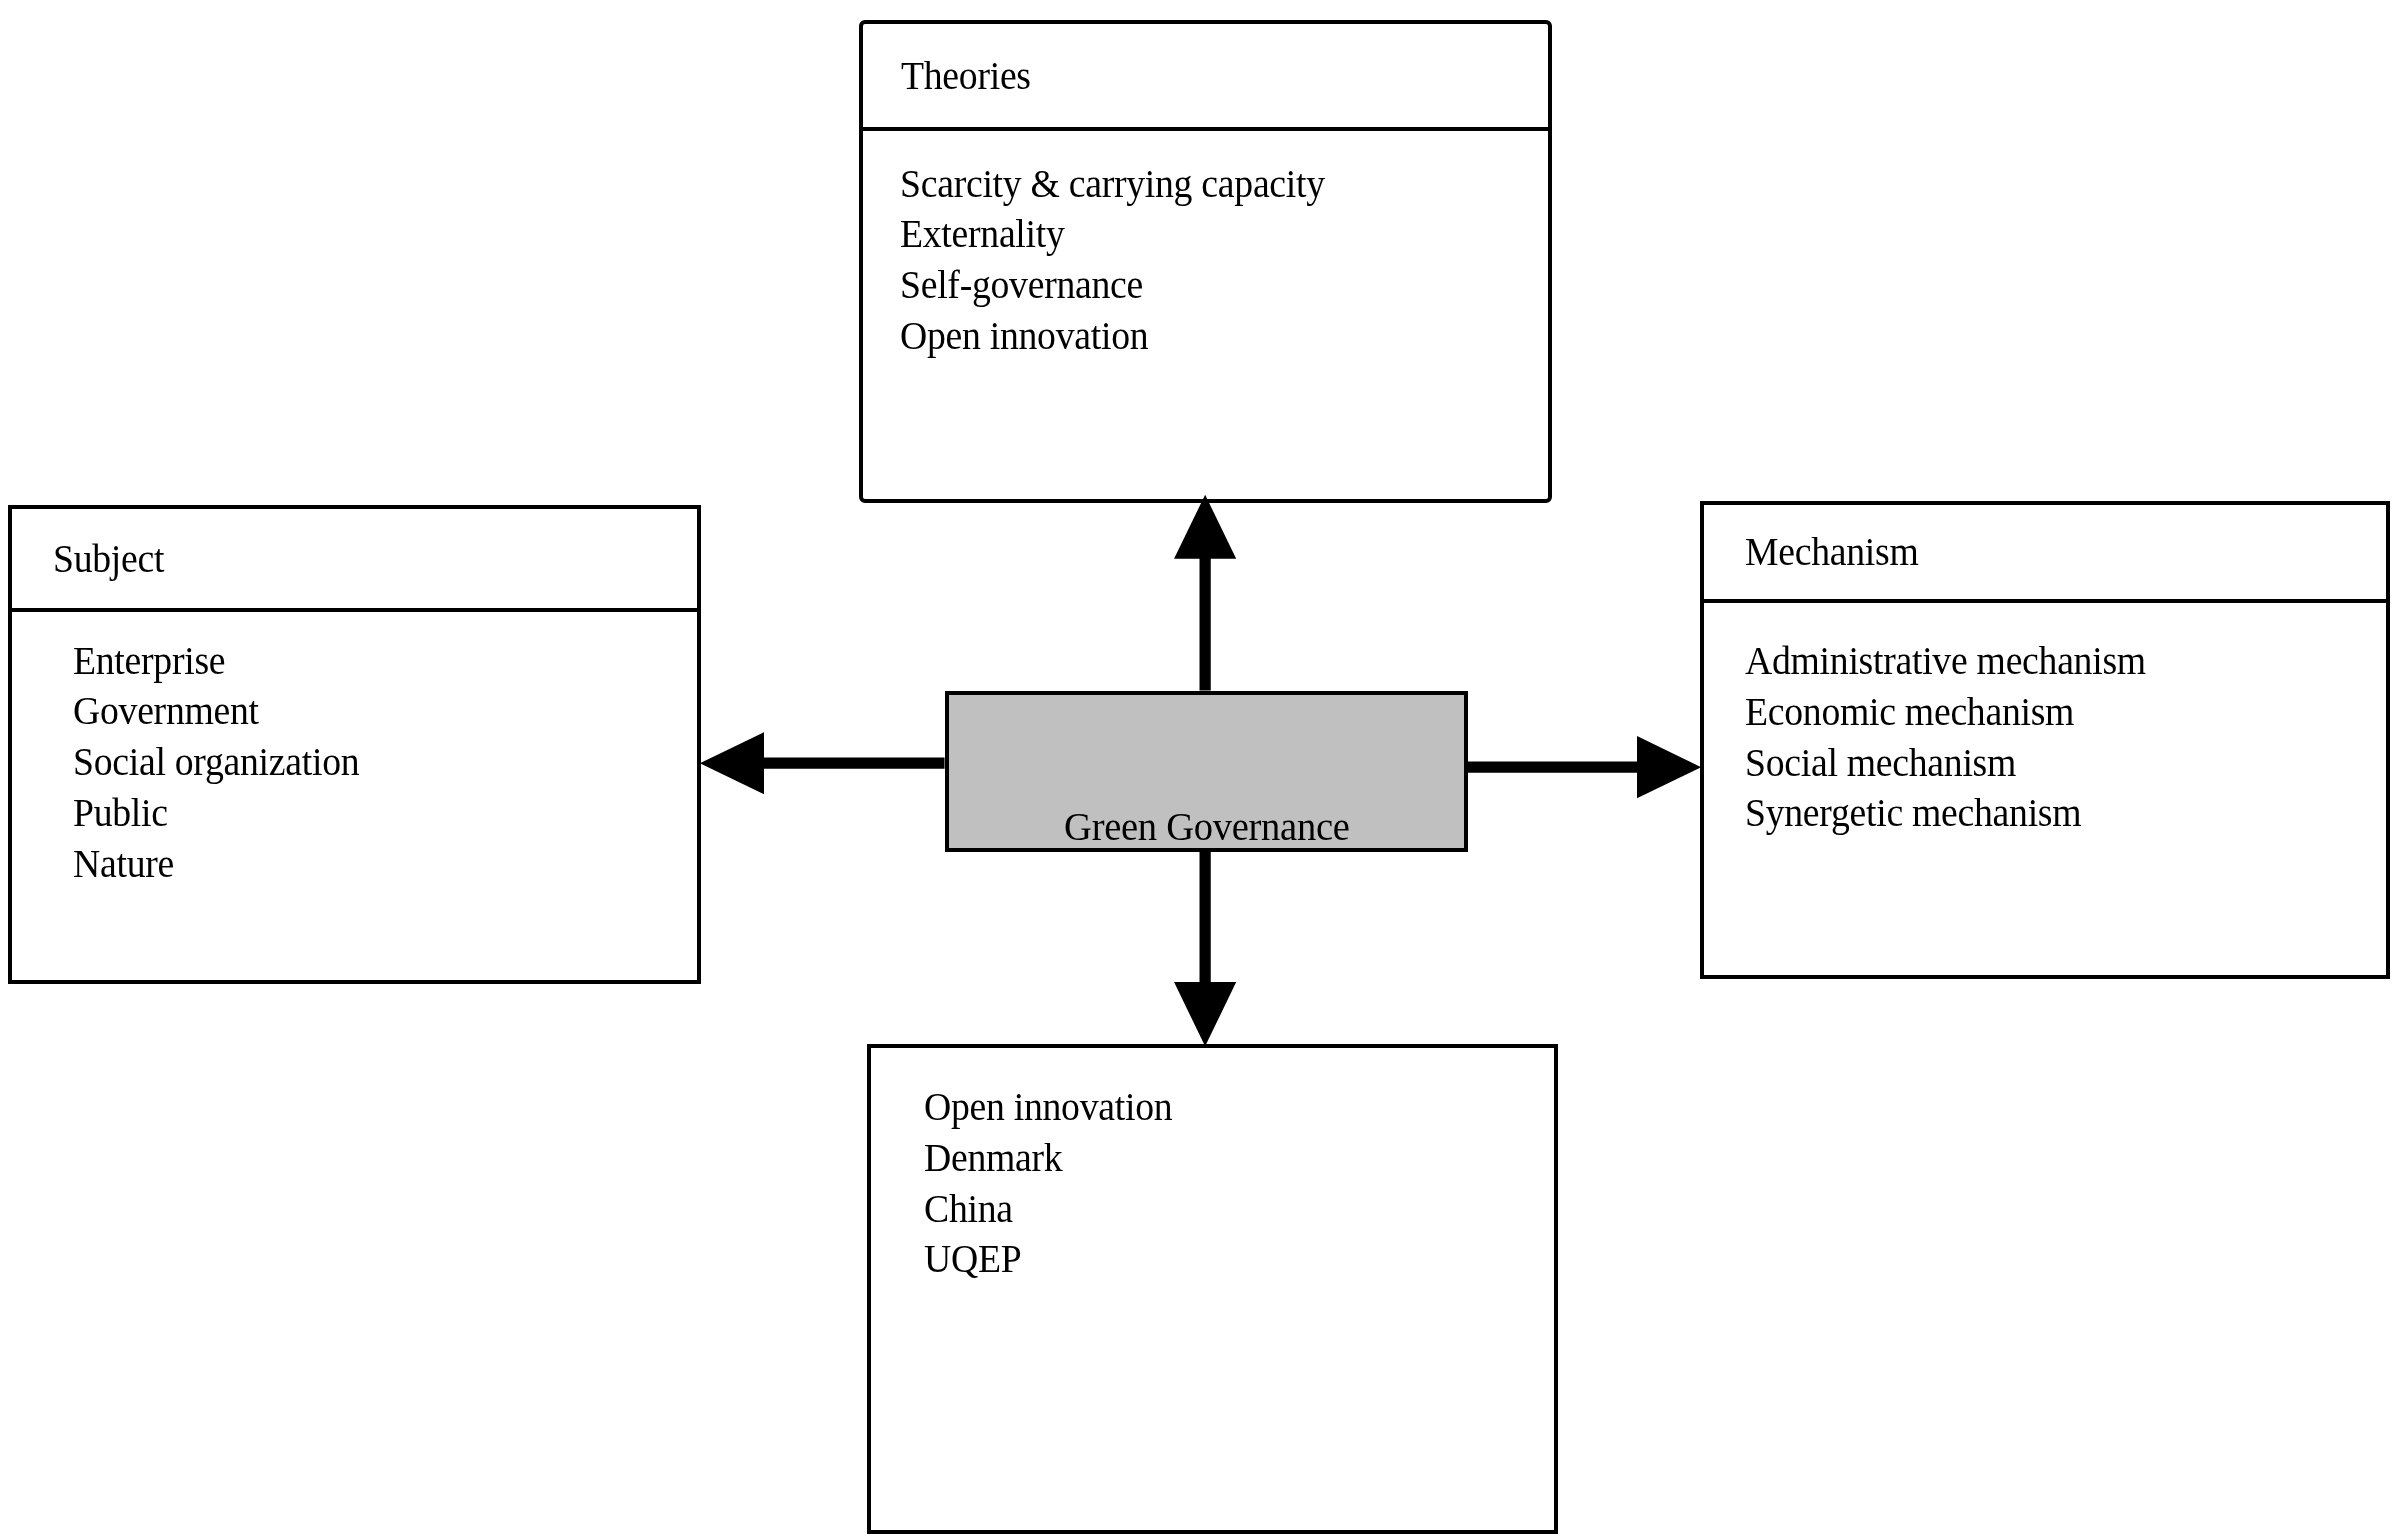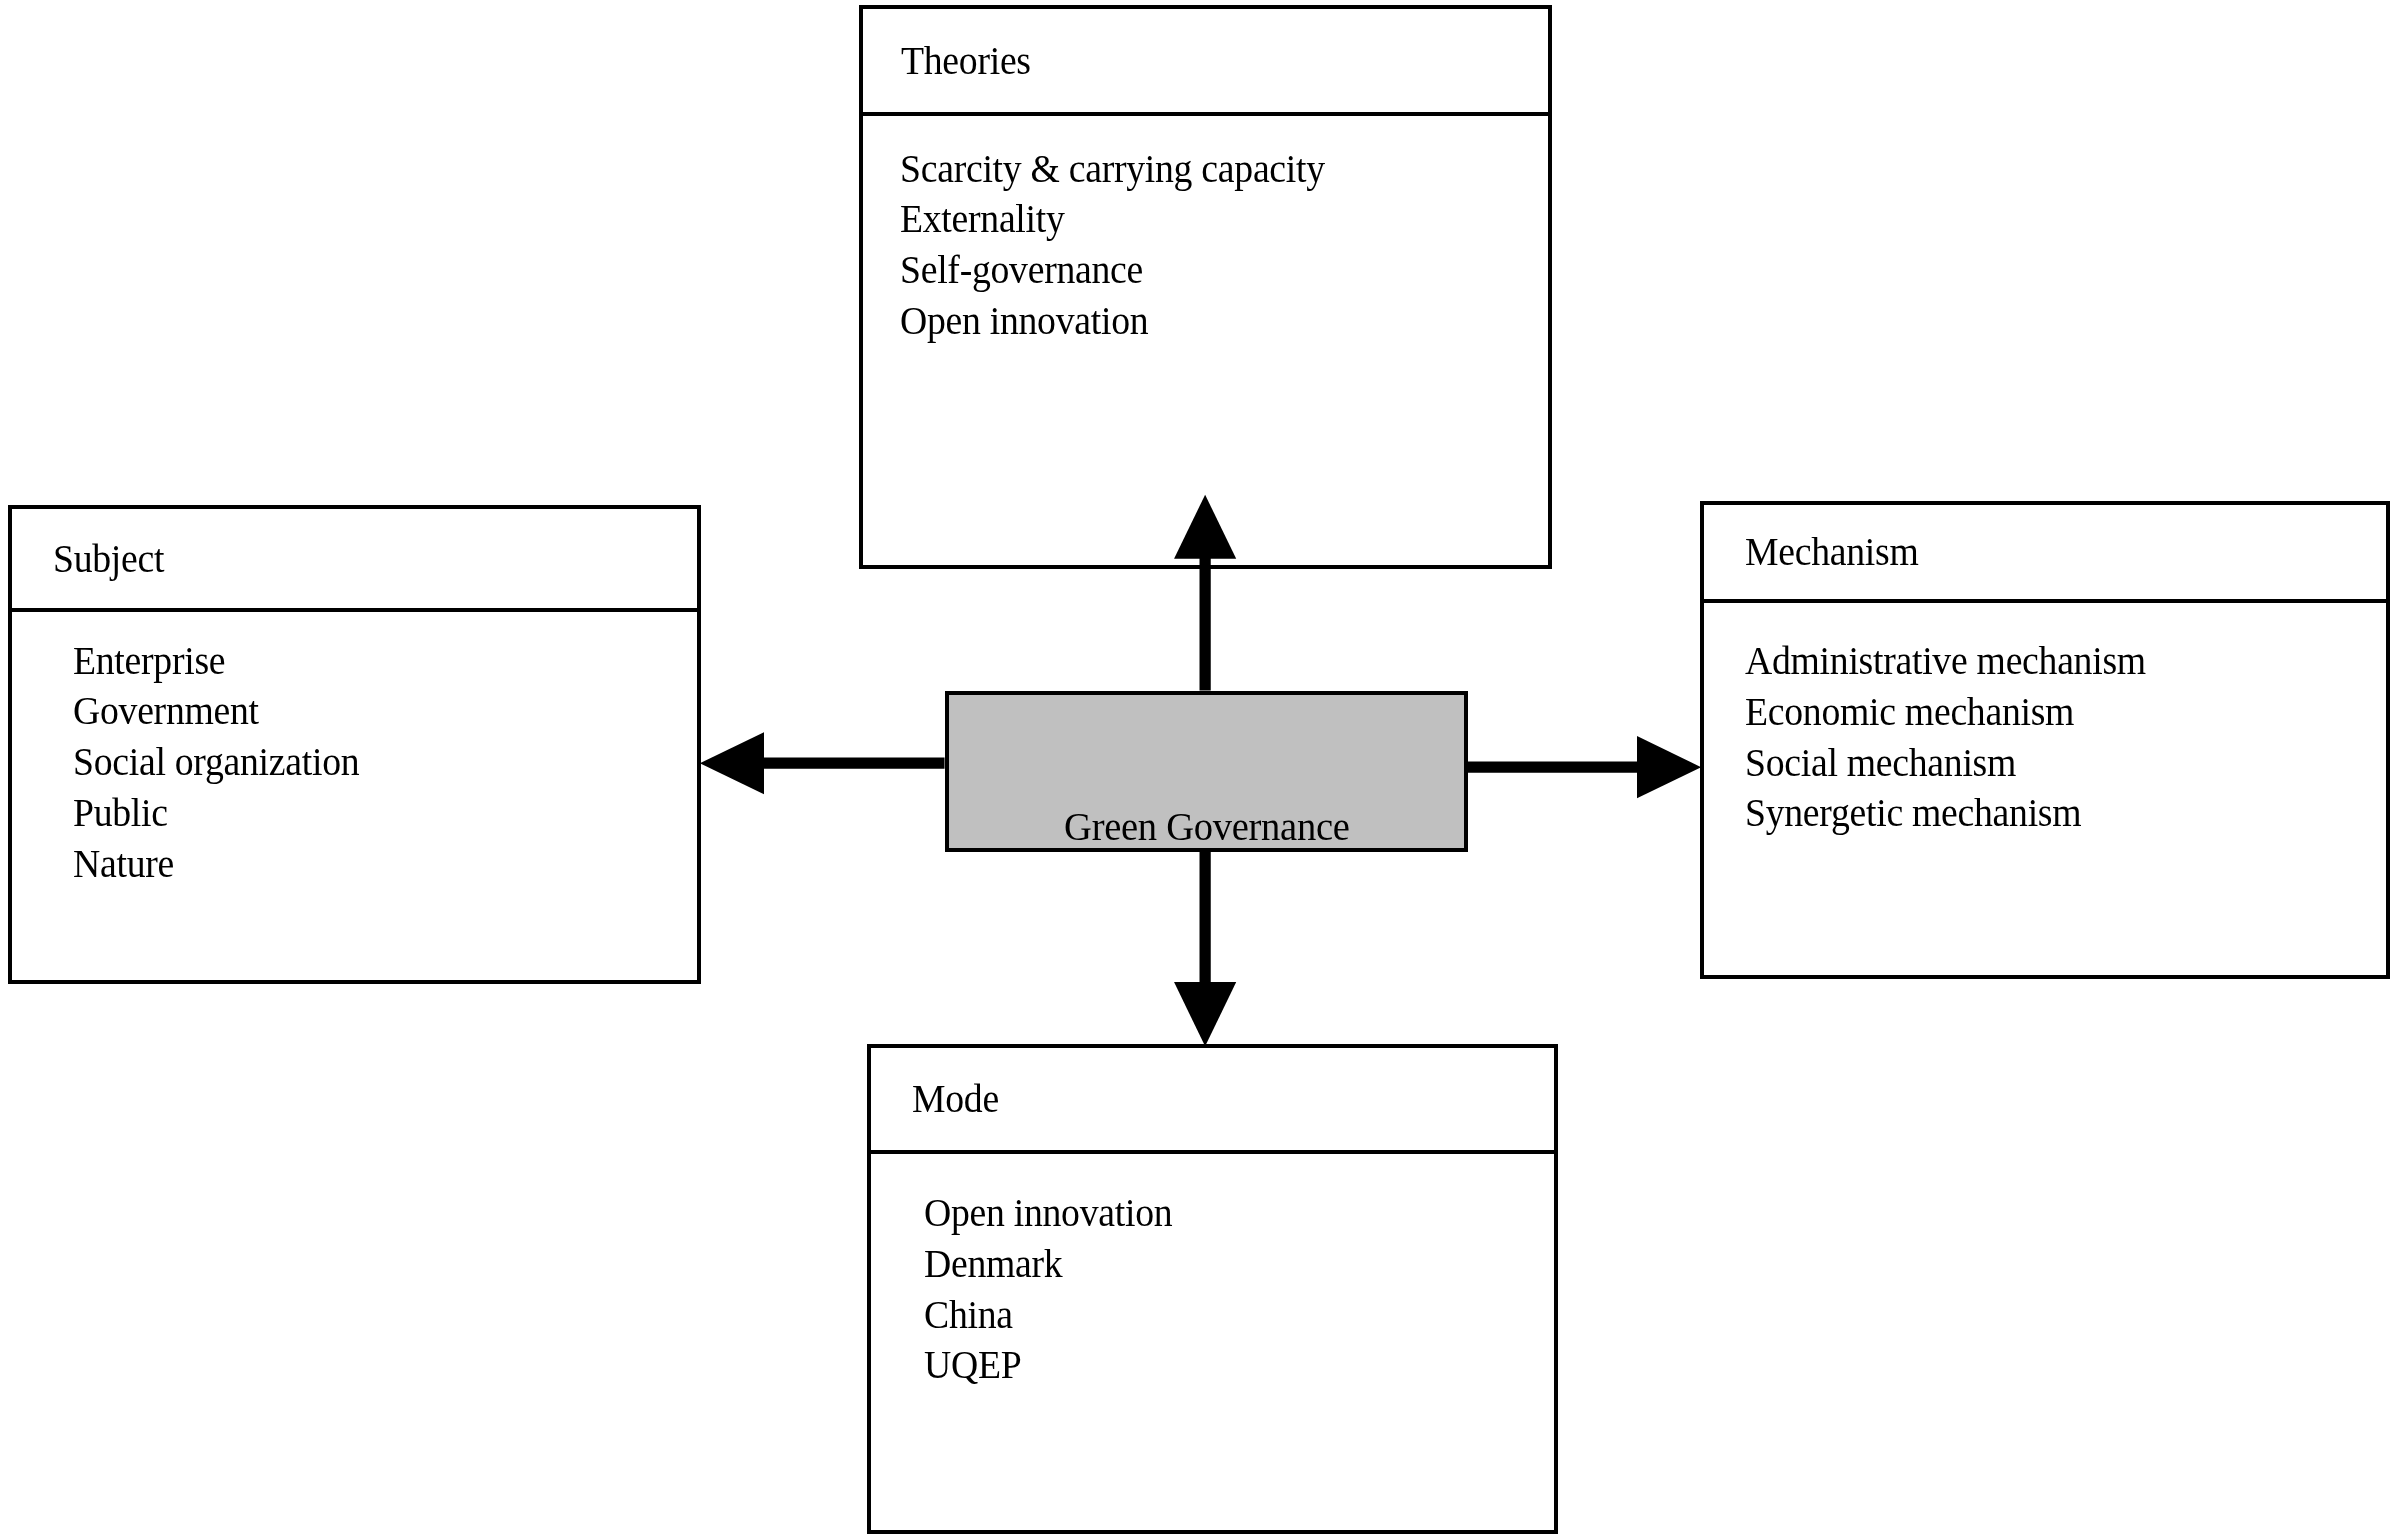--- a/index.html
+++ b/index.html
@@ -55,21 +55,21 @@
     line-height: 1.24;
     color: #000000;
     letter-spacing: -0.3px;
     transform: scaleX(0.92);
     transform-origin: left center;
     white-space: nowrap;
   }
 
   
   #node-theories {
-    left: 859px;  top: 5px;   width: 693px; height: 564px;
+    left: 859px;  top: 20px;   width: 693px; height: 483px; border-radius: 6px;
   }
   #node-theories .node-header { height: 107px; }
   #node-theories .node-body   { padding-left: 37px; padding-top: 26.5px; }
 
   #node-subject {
     left: 8px;    top: 505px;  width: 693px; height: 479px;
   }
   #node-subject .node-header { height: 103px; padding-left: 41px; }
   #node-subject .node-body   { padding-left: 41px; padding-top: 22.5px; margin-left: 20px; }
 
@@ -169,23 +169,20 @@
     </div>
     <div class="node-body">
       <span class="node-item">Administrative mechanism</span>
       <span class="node-item">Economic mechanism</span>
       <span class="node-item">Social mechanism</span>
       <span class="node-item">Synergetic mechanism</span>
     </div>
   </div>
 
   <div class="node" id="node-mode">
-    <div class="node-header">
-      <span class="node-title">Mode</span>
-    </div>
     <div class="node-body">
       <span class="node-item">Open innovation</span>
       <span class="node-item">Denmark</span>
       <span class="node-item">China</span>
       <span class="node-item">UQEP</span>
     </div>
   </div>
 
   <div id="node-green">
     <span class="green-label">Green Governance</span>

